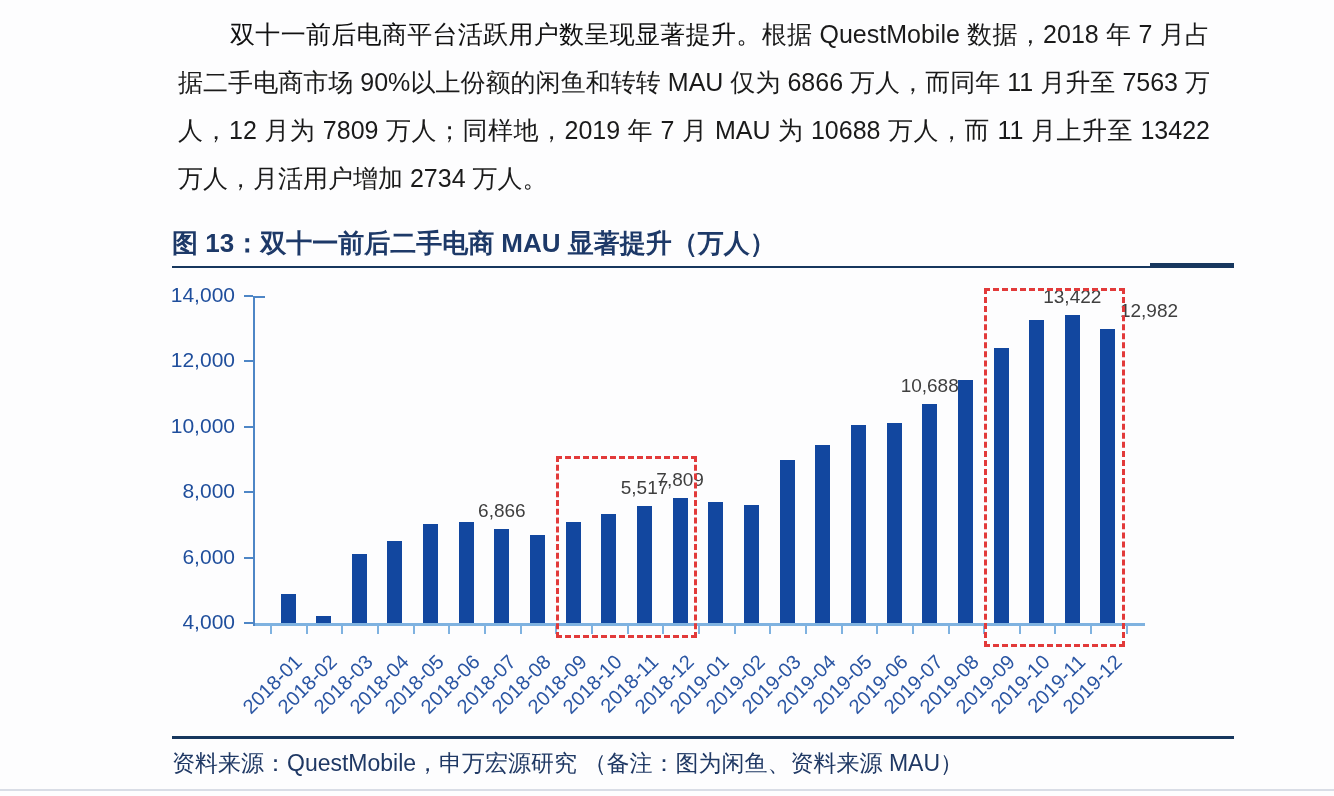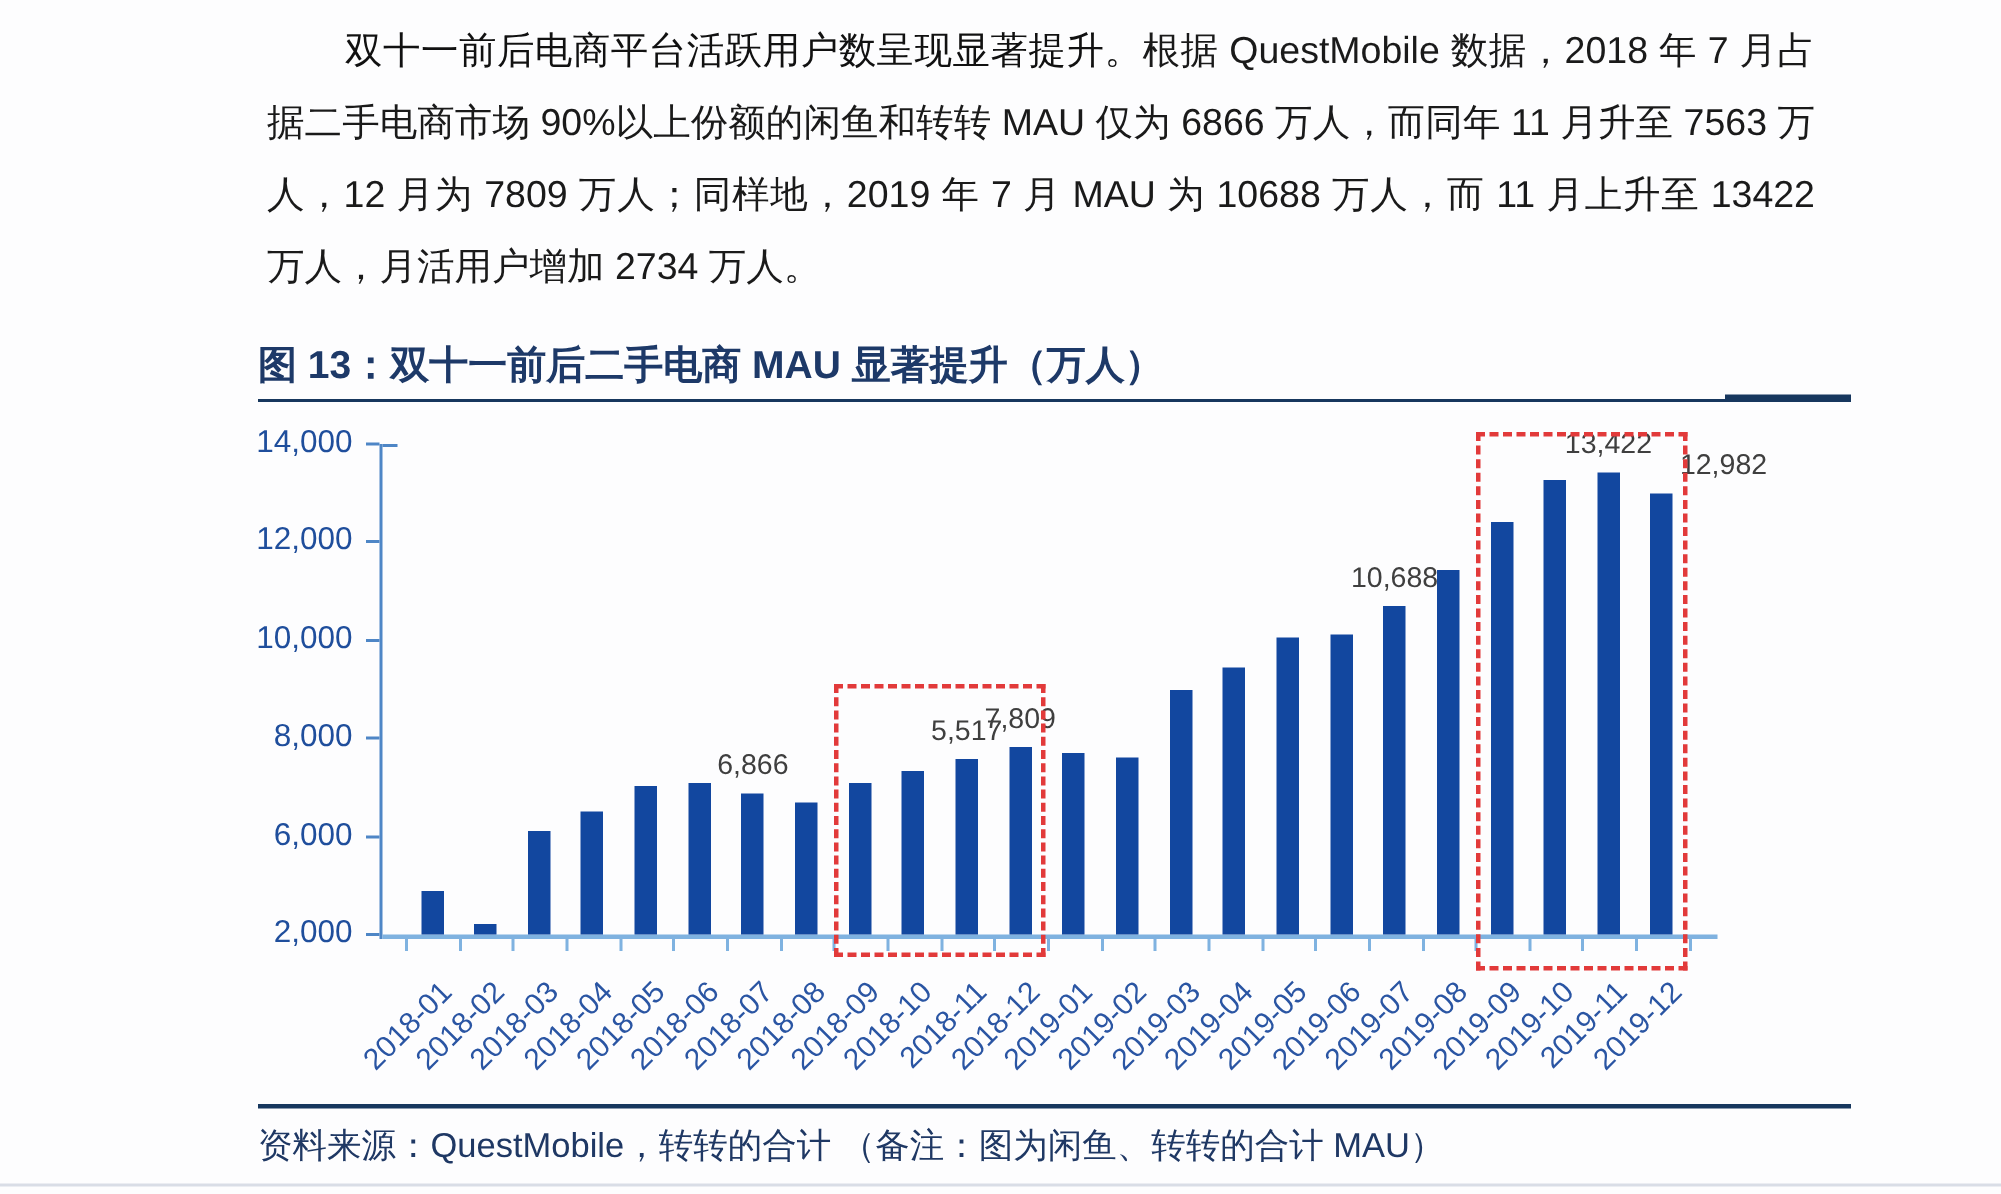--- a/index.html
+++ b/index.html
@@ -69,21 +69,21 @@
   <p class="para"><span class="lead">双十一前后电商平台活跃用户数呈现显著提升。</span><span>根据 QuestMobile 数据，2018 年 7 月占据二手电商市场 90%以上份额的闲鱼和转转 MAU 仅为 6866 万人，而同年 11 月升至 7563 万人，12 月为 7809 万人；同样地，2019 年 7 月 MAU 为 10688 万人，而 11 月上升至 13422 万人，月活用户增加 2734 万人。</span></p>
 
   <div class="fig-title">图 13：双十一前后二手电商 MAU 显著提升（万人）</div>
   <div class="rule-thin"></div>
   <div class="rule-thick"></div>
 
   <div class="chart">
       <div class="yaxis" style="left: 253px; top: 296px; height: 330px;"></div>
       <div class="yaxis-cap" style="left: 255px; top: 296px; width: 10px;"></div>
       <div class="ytick" style="left: 244px; top: 622px;"></div>
-      <div class="ylab" style="left: 143px; top: 610px;">2,000</div>
+      <div class="ylab" style="left: 143px; top: 610px;">4,000</div>
       <div class="ytick" style="left: 244px; top: 556.6px;"></div>
       <div class="ylab" style="left: 143px; top: 544.6px;">6,000</div>
       <div class="ytick" style="left: 244px; top: 491.2px;"></div>
       <div class="ylab" style="left: 143px; top: 479.2px;">8,000</div>
       <div class="ytick" style="left: 244px; top: 425.8px;"></div>
       <div class="ylab" style="left: 143px; top: 413.8px;">10,000</div>
       <div class="ytick" style="left: 244px; top: 360.4px;"></div>
       <div class="ylab" style="left: 143px; top: 348.4px;">12,000</div>
       <div class="ytick" style="left: 244px; top: 295px;"></div>
       <div class="ylab" style="left: 143px; top: 283px;">14,000</div>
@@ -165,16 +165,16 @@
       <div class="dlab" style="left: 1010.3px; top: 285.901px;">13,422</div>
       <div class="xlab" style="right: 251.7px; top: 647px;">2019-11</div>
       <div class="bar" style="left: 1100.45px; top: 329.289px; width: 15px; height: 293.711px;"></div>
       <div class="dlab" style="left: 1087px; top: 300.289px;">12,982</div>
       <div class="xlab" style="right: 216.05px; top: 647px;">2019-12</div>
       <div class="hlbox" style="left: 556.2px; top: 456px; width: 134.95px; height: 176px;"></div>
       <div class="hlbox" style="left: 984px; top: 288px; width: 134.95px; height: 353px;"></div>
     </div>
 
   <div class="src-rule"></div>
-  <div class="src-text">资料来源：QuestMobile，转转的合计 （备注：图为闲鱼、转转的合计 MAU）</div>
+  <div class="src-text">资料来源：QuestMobile，申万宏源研究 （备注：图为闲鱼、资料来源 MAU）</div>
   <div class="bottom-line"></div>
 
 </div>
 
 </body></html>

